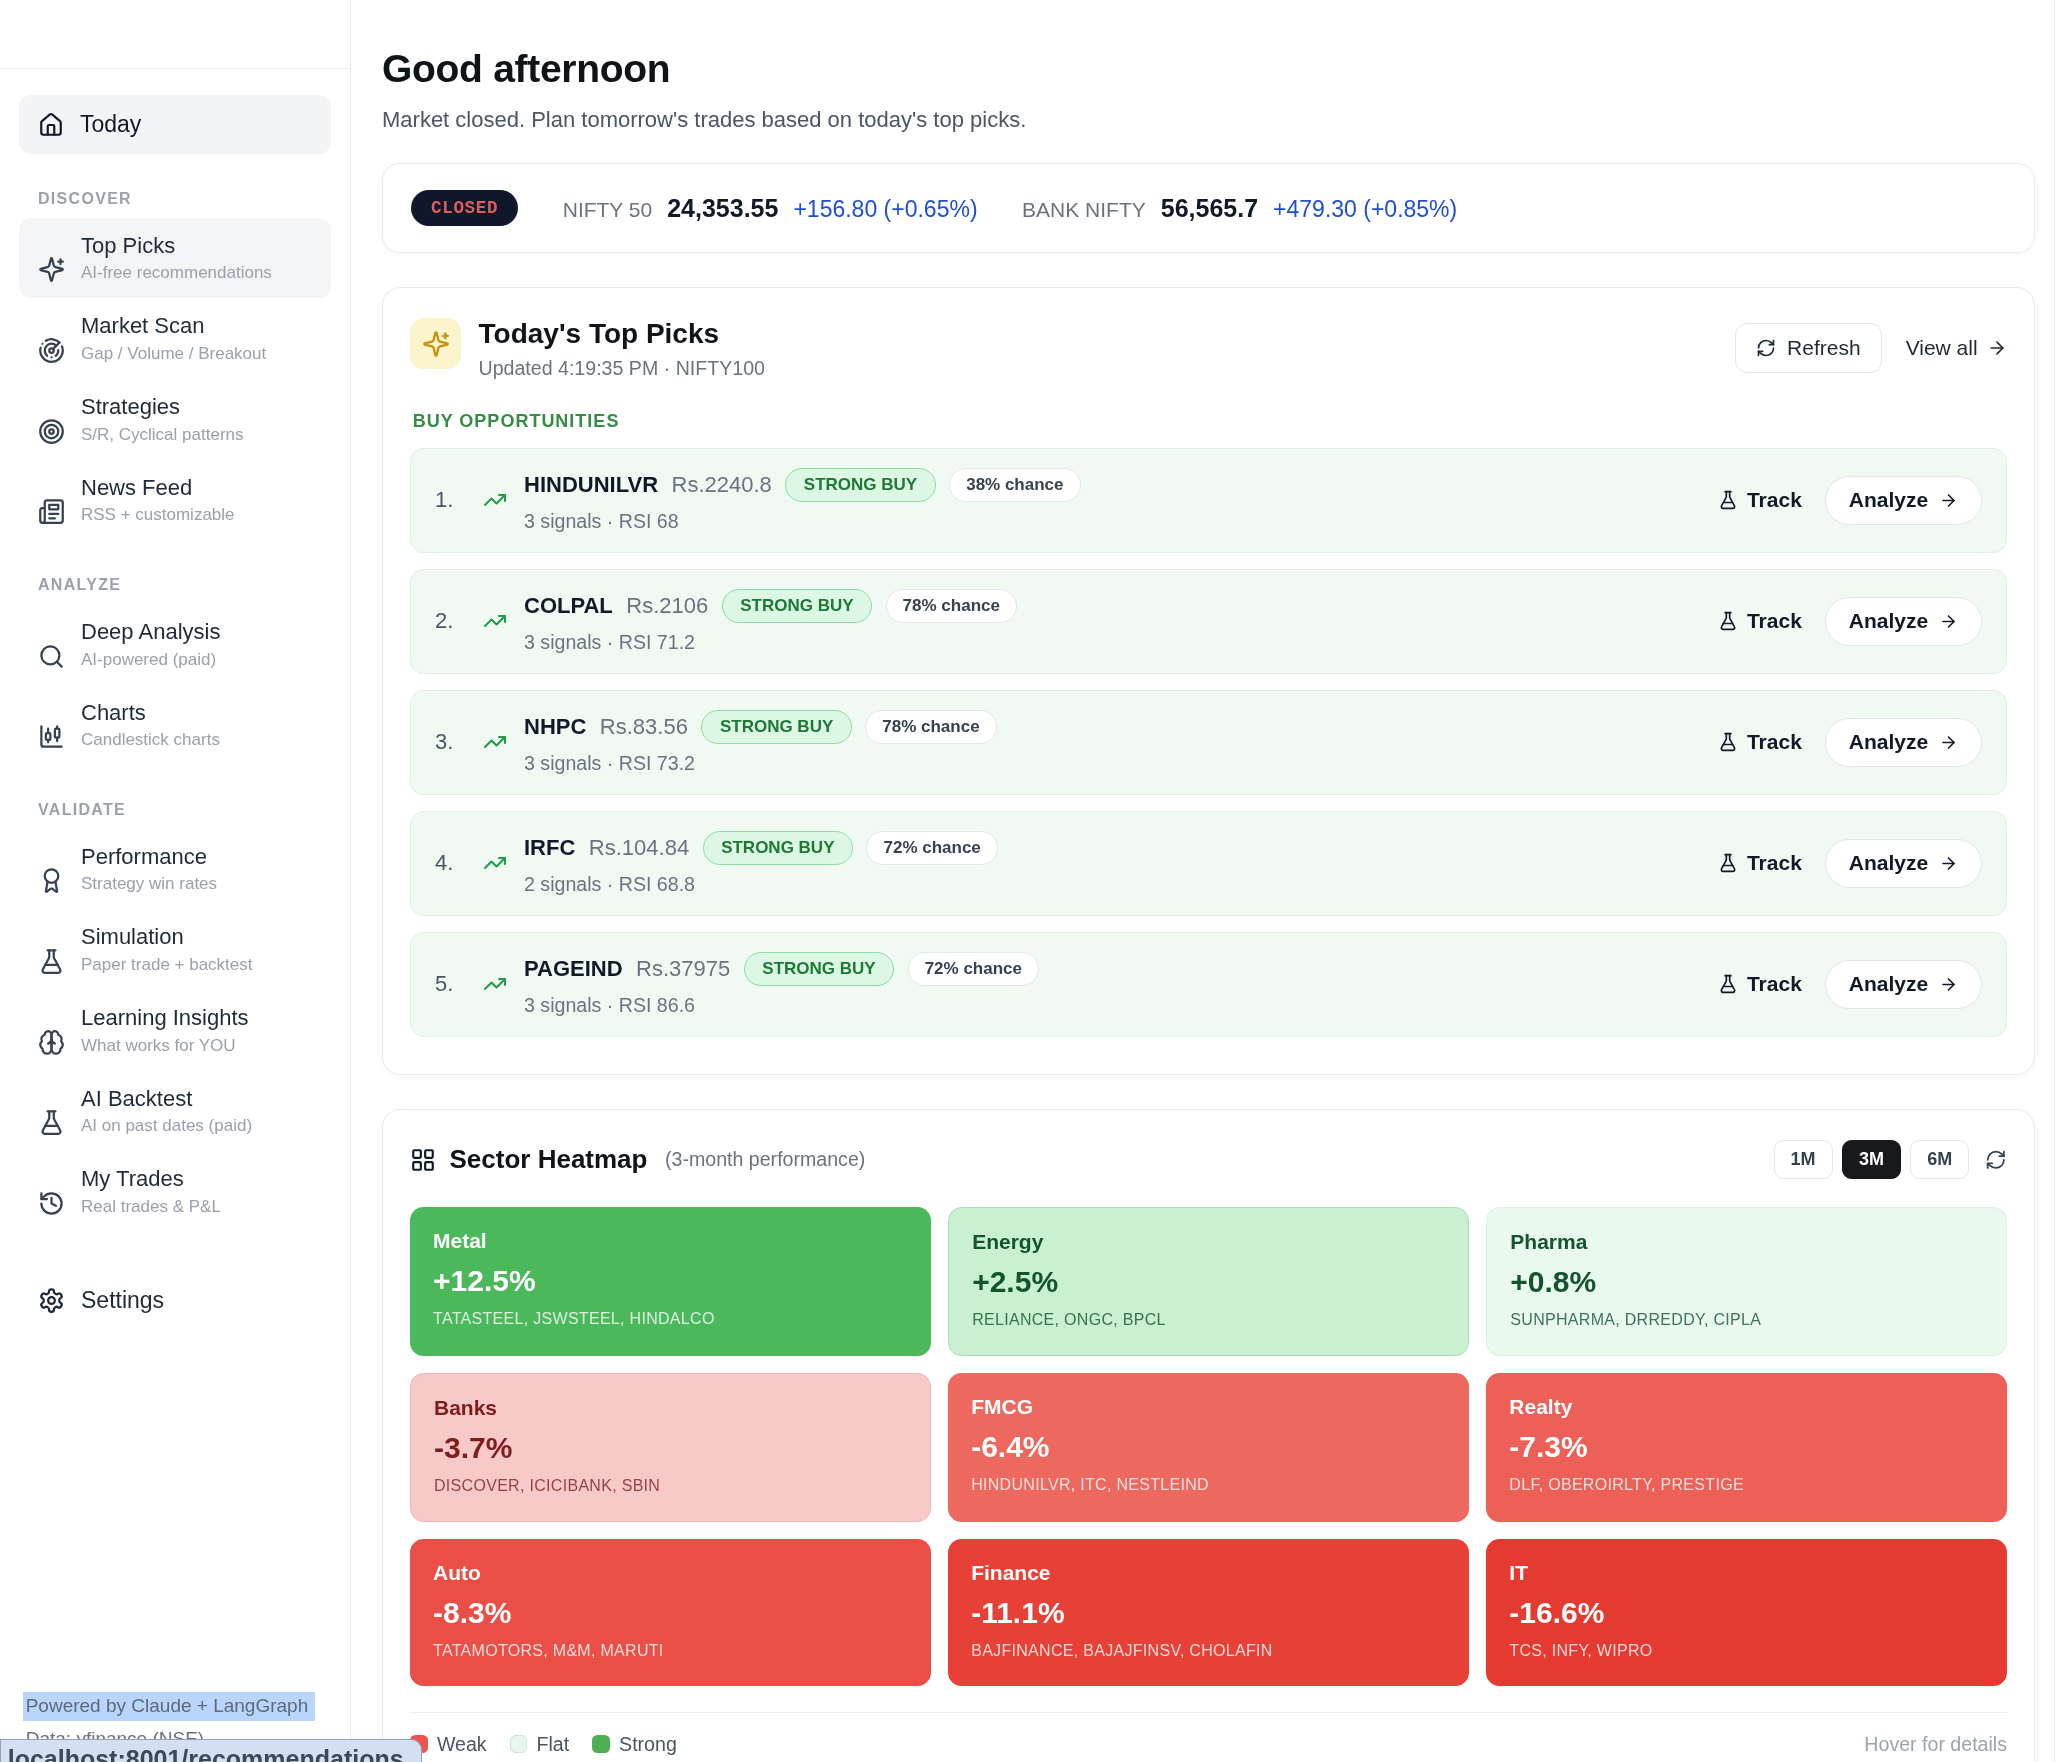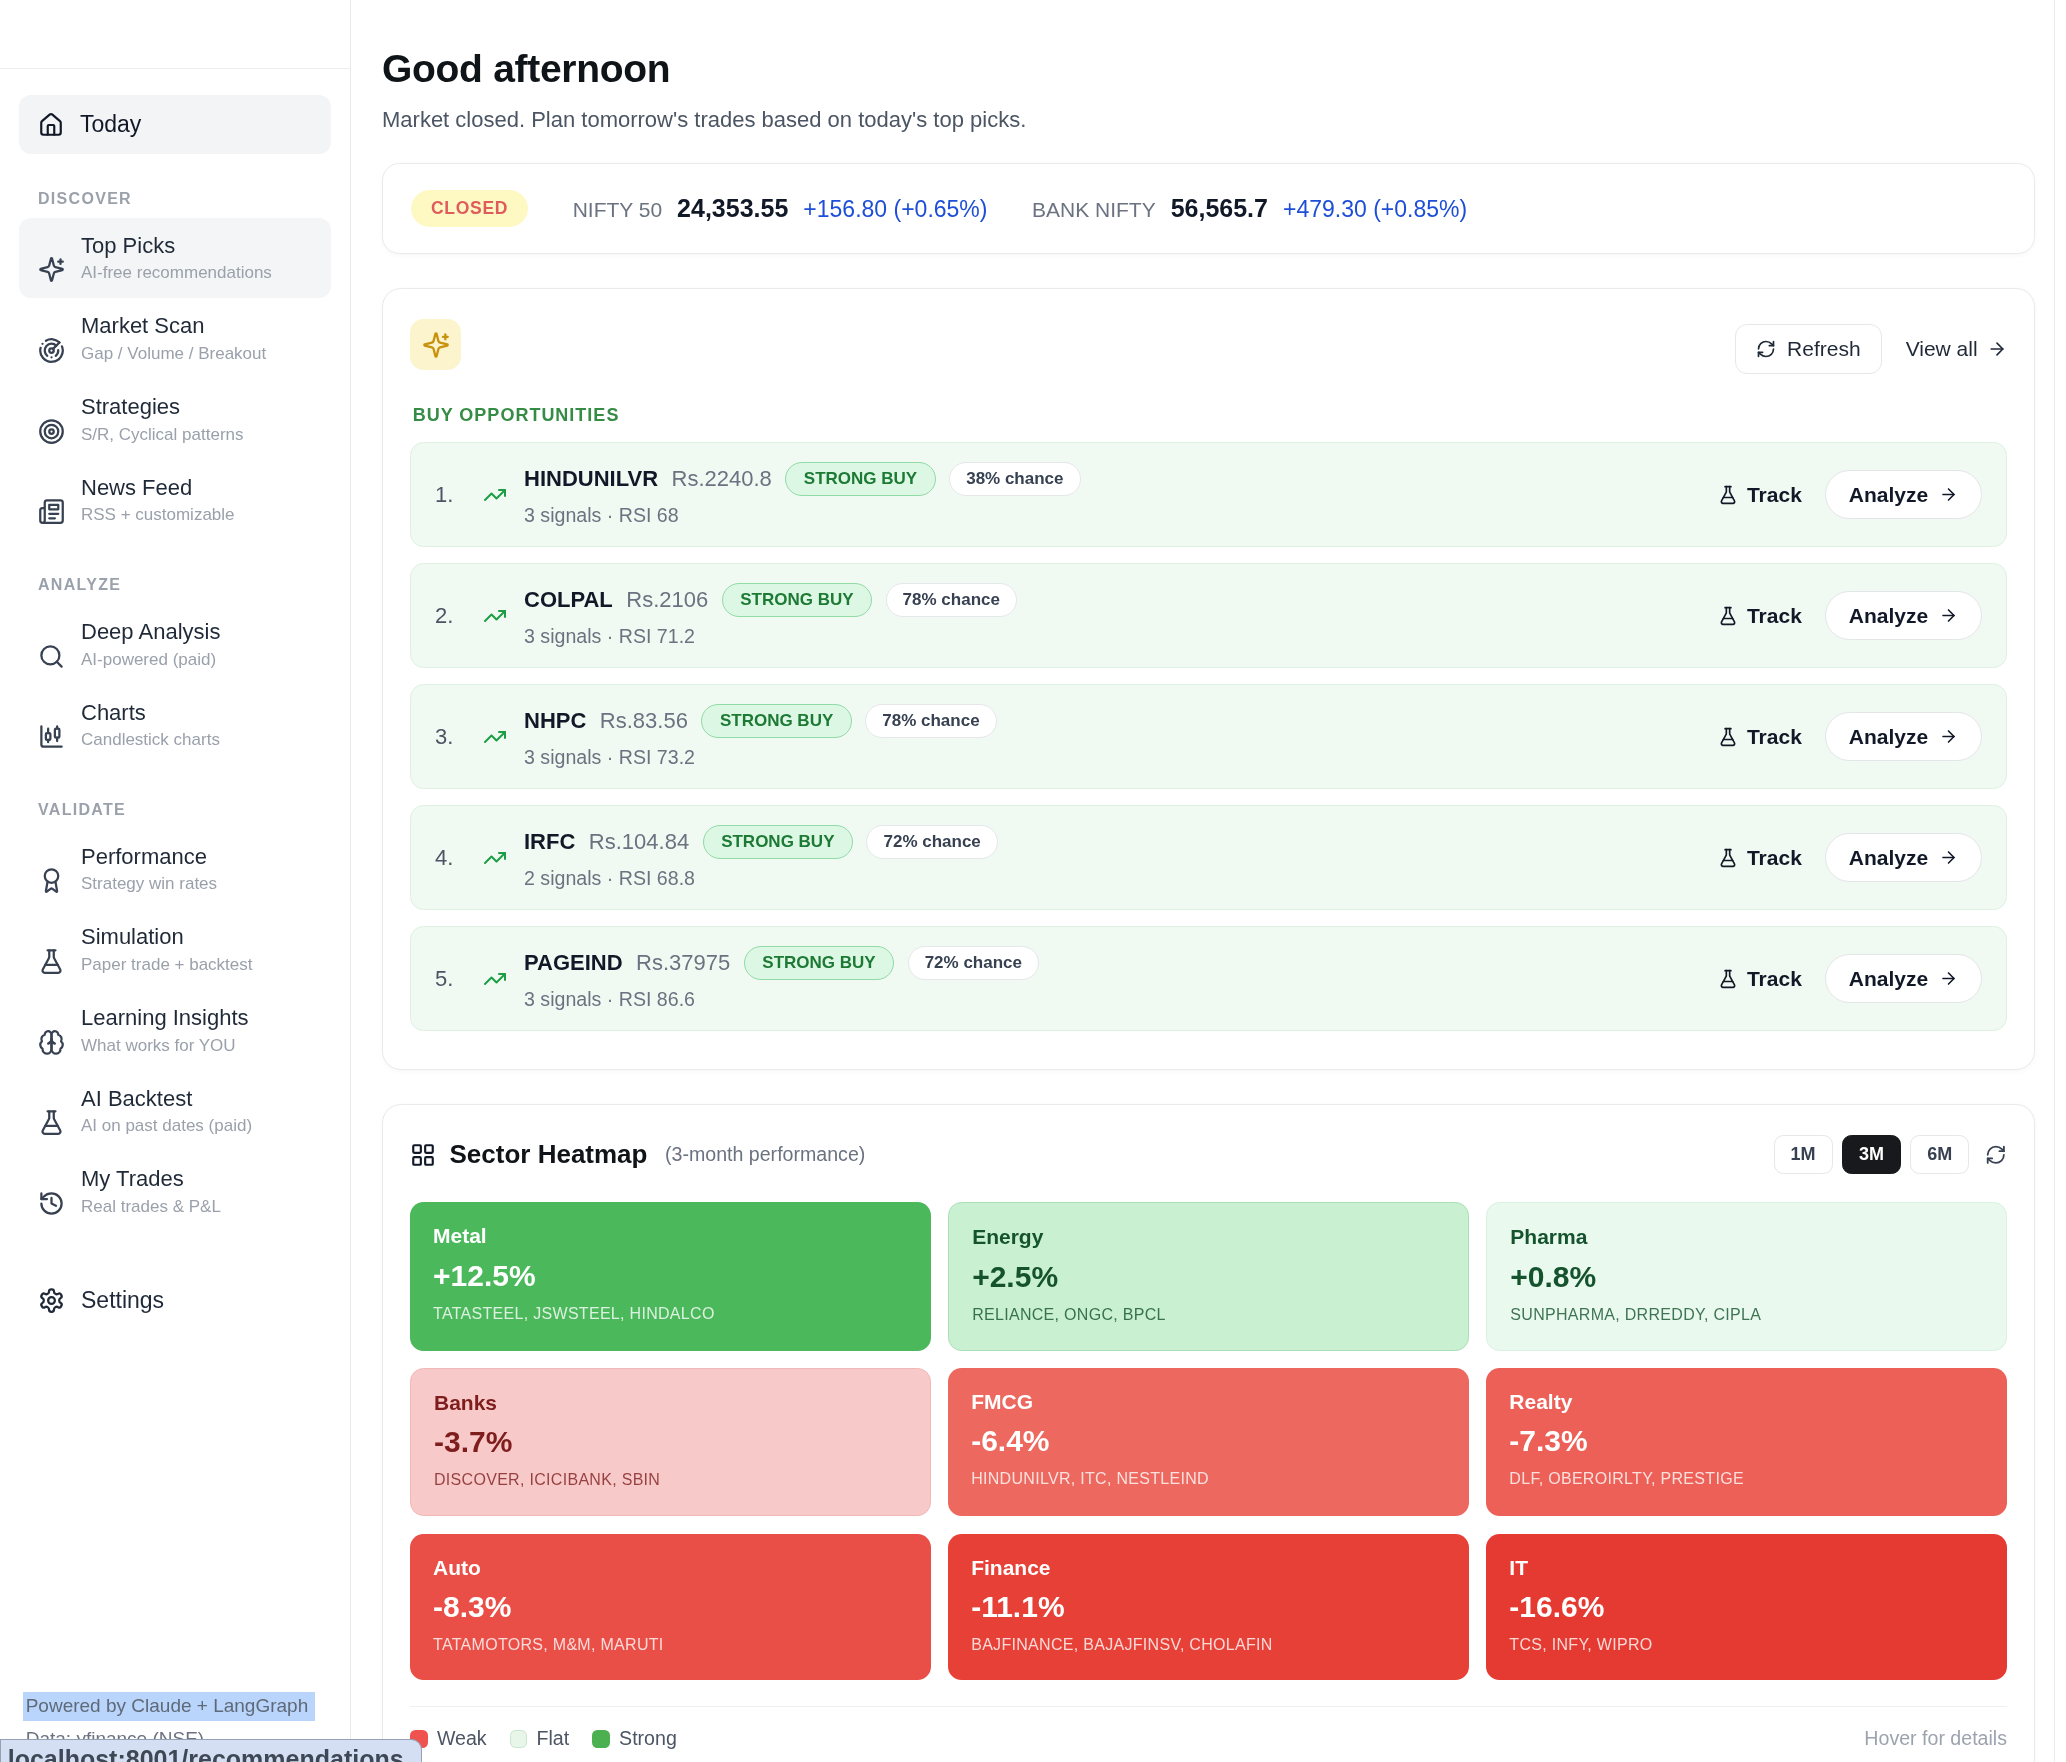--- a/index.html
+++ b/index.html
@@ -26,21 +26,21 @@
   .ni-sub { font-size:17px; color:#9aa1ab; margin-top:4.7px; }
   .settings-row { display:flex; align-items:center; gap:16px; padding:15px 19px; margin-top:40px; color:#1f2937; }
   .settings-row .lbl { font-size:23px; font-weight:500; }
 
   
   .main { position:absolute; left:351px; right:0; top:0; bottom:0; padding:31px 31px 0; overflow:hidden; }
   .greeting { font-size:39px; font-weight:800; letter-spacing:-0.3px; color:#0f1419; margin-top:16px; }
   .greeting-sub { font-size:22px; color:#4b5563; margin-top:16px; }
 
   .market-bar { margin-top:30px; border:1.3px solid #e8eaed; border-radius:17.5px; padding:26px 28px; display:flex; align-items:center; gap:27px; box-shadow:0 1.3px 4px rgba(16,24,40,.03); }
-  .closed-badge { background:#fef9c3; color:#e05b5b; font-size:17.5px; font-weight:700; letter-spacing:0.7px; padding:8px 20px; border-radius:674px; }
+  .closed-badge { background:#0f172a; color:#e05b5b; font-size:17.5px; font-weight:700; letter-spacing:0.7px; padding:8px 20px; border-radius:674px;font-family:Liberation Mono, monospace; }
   .index-group { display:flex; align-items:baseline; gap:15px; margin-left:17.5px; }
   .idx-name { font-size:21px; color:#6b7280; }
   .idx-value { font-size:25px; font-weight:800; color:#111827; }
   .idx-change { font-size:23px; color:#1d4ed8; }
 
   .card { margin-top:34px; border:1.3px solid #e8eaed; border-radius:19px; padding:30px 27px 27px; box-shadow:0 1.3px 5.4px rgba(16,24,40,.03); background:#fff; }
 
   
   .tp-header { display:flex; justify-content:space-between; align-items:flex-start; }
   .tp-left { display:flex; gap:17.5px; align-items:flex-start; }
@@ -316,20 +316,24 @@
     <section class="card">
       <div class="tp-header">
         <div class="tp-left">
           <div class="tp-iconbox">
             <svg class="ic" viewBox="0 0 24 24" width="28" height="28">
                 <path d="M9.937 15.5A2 2 0 0 0 8.5 14.063l-6.135-1.582a.5.5 0 0 1 0-.962L8.5 9.936A2 2 0 0 0 9.937 8.5l1.582-6.135a.5.5 0 0 1 .963 0L14.063 8.5A2 2 0 0 0 15.5 9.937l6.135 1.581a.5.5 0 0 1 0 .964L15.5 14.063a2 2 0 0 0-1.437 1.437l-1.582 6.135a.5.5 0 0 1-.963 0z"></path>
                 <path d="M20 3v4"></path>
                 <path d="M22 5h-4"></path>
               </svg>
           </div>
+          <div>
+            <div class="tp-title">Today's Top Picks</div>
+            <div class="tp-updated">Updated 4:19:35 PM · NIFTY100</div>
+          </div>
         </div>
         <div class="tp-actions">
           <button class="btn-refresh">
             <span>
                 <svg class="ic" viewBox="0 0 24 24" width="20" height="20">
                   <path d="M3 12a9 9 0 0 1 9-9 9.75 9.75 0 0 1 6.74 2.74L21 8"></path>
                   <path d="M21 3v5h-5"></path>
                   <path d="M21 12a9 9 0 0 1-9 9 9.75 9.75 0 0 1-6.74-2.74L3 16"></path>
                   <path d="M8 16H3v5"></path>
                 </svg>

